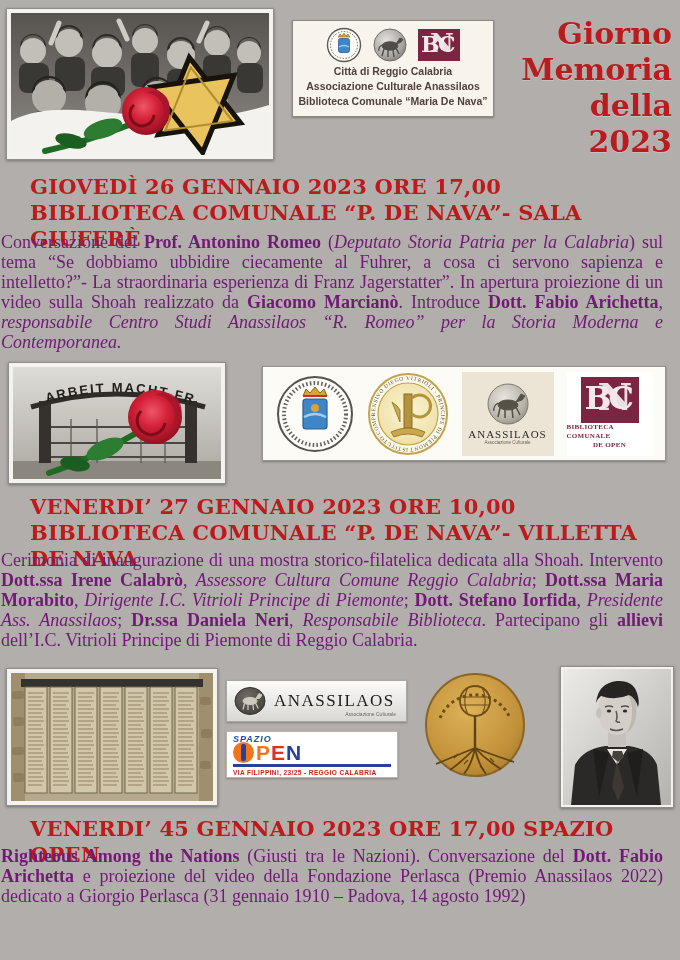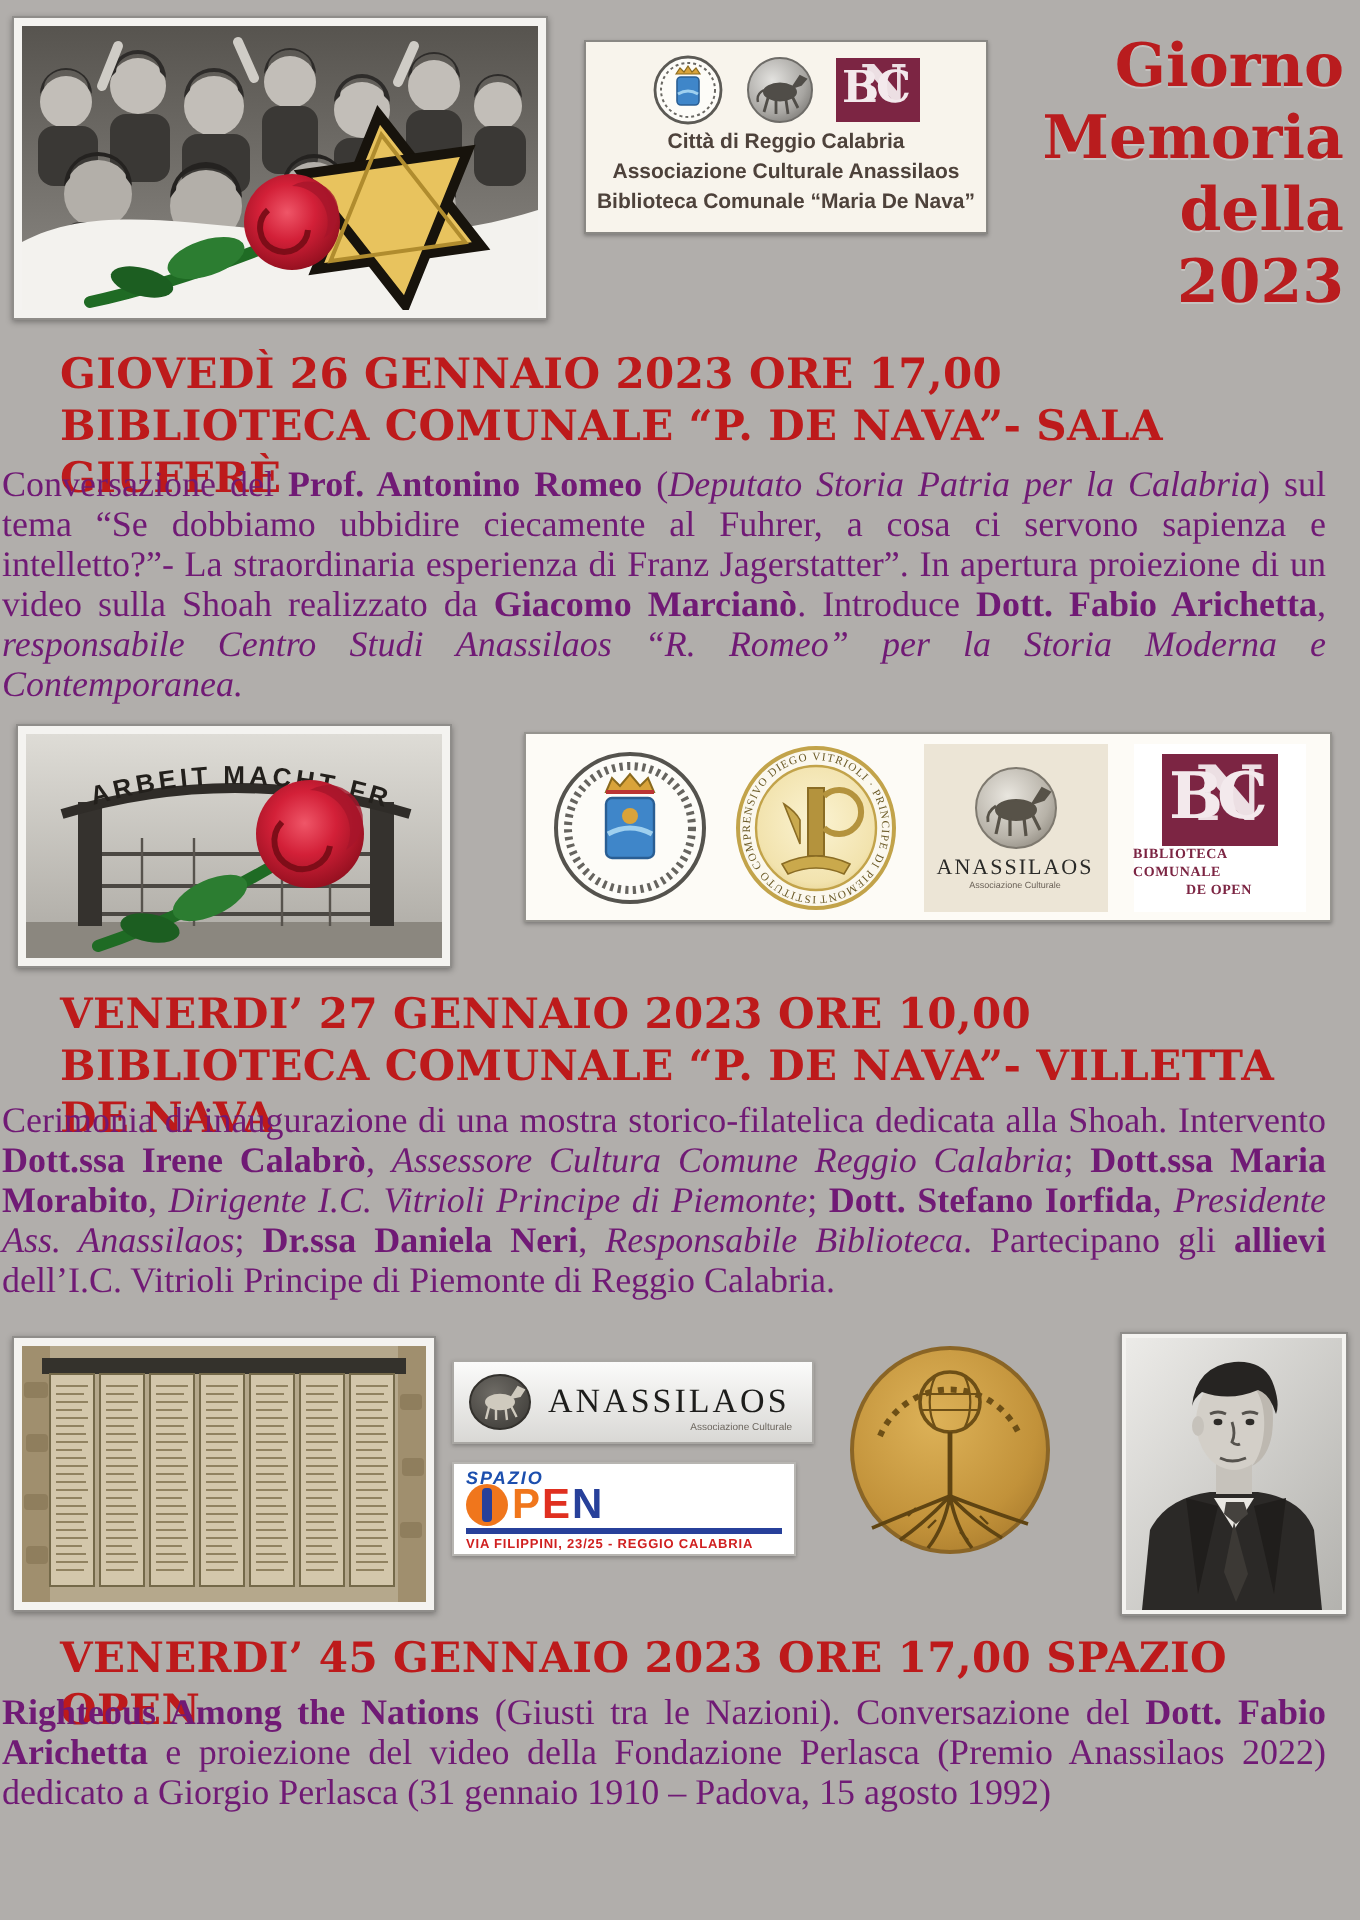--- a/index.html
+++ b/index.html
@@ -440,15 +440,15 @@
         <path d="M42,38 q4,-2 8,0 M58,38 q4,-2 8,0"></path>
         <path d="M53,42 q2,6 0,10 q2,2 4,1"></path>
         <path d="M47,60 q6,3 13,0"></path>
       </g>
       <ellipse cx="46" cy="42" rx="2.2" ry="1.6" fill="#2d2b28"></ellipse>
       <ellipse cx="62" cy="42" rx="2.2" ry="1.6" fill="#2d2b28"></ellipse>
     </svg>
   </div>
 
   <div class="section-heading" style="top:816px;">VENERDI’ 45 GENNAIO 2023 ORE 17,00 SPAZIO OPEN</div>
-  <div class="body-par" style="top:846px;"><span class="b">Righteous Among the Nations</span><span> (Giusti tra le Nazioni). Conversazione del </span><span class="b">Dott. Fabio Arichetta</span><span> e proiezione del video della Fondazione Perlasca (Premio Anassilaos 2022) dedicato a Giorgio Perlasca (31 gennaio 1910 – Padova, 15 agosto 1992)</span></div>
+  <div class="body-par" style="top:846px;"><span class="b">Righteous Among the Nations</span><span> (Giusti tra le Nazioni). Conversazione del </span><span class="b">Dott. Fabio Arichetta</span><span> e proiezione del video della Fondazione Perlasca (Premio Anassilaos 2022) dedicato a Giorgio Perlasca (31 gennaio 1910 – Padova, 14 agosto 1992)</span></div>
 
 </div>
 
 </body></html>

